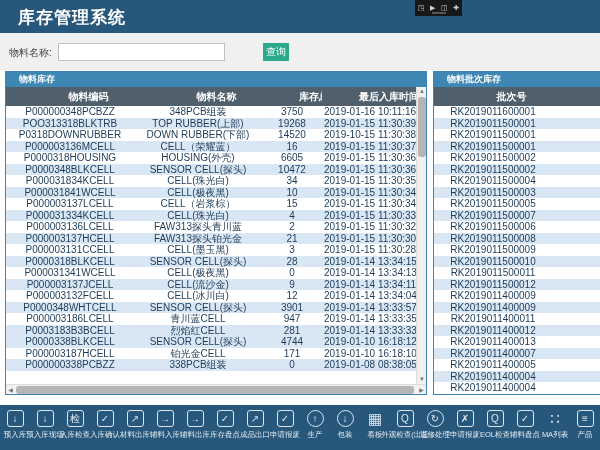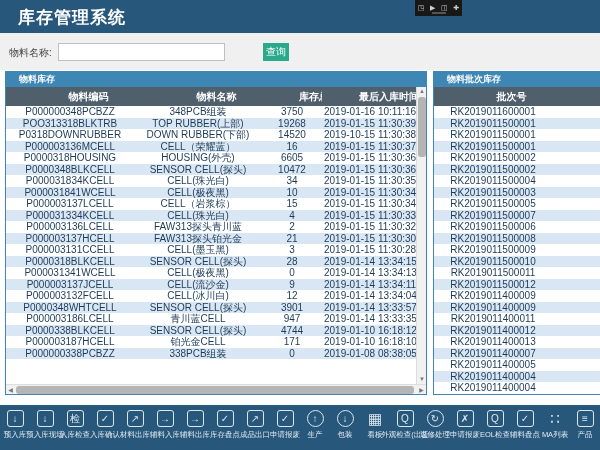--- a/index.html
+++ b/index.html
@@ -205,20 +205,26 @@
           <td>3901</td>
           <td>2019-01-14 13:33:57</td>
         </tr>
         <tr>
           <td>P000003186LCELL</td>
           <td>青川蓝CELL</td>
           <td>947</td>
           <td>2019-01-14 13:33:35</td>
         </tr>
         <tr class="alt">
+          <td>P0003183B3BCELL</td>
+          <td>烈焰红CELL</td>
+          <td>281</td>
+          <td>2019-01-14 13:33:33</td>
+        </tr>
+        <tr class="alt">
           <td>P0000338BLKCELL</td>
           <td>SENSOR CELL(探头)</td>
           <td>4744</td>
           <td>2019-01-10 16:18:12</td>
         </tr>
         <tr>
           <td>P000003187HCELL</td>
           <td>铂光金CELL</td>
           <td>171</td>
           <td>2019-01-10 16:18:10</td>

